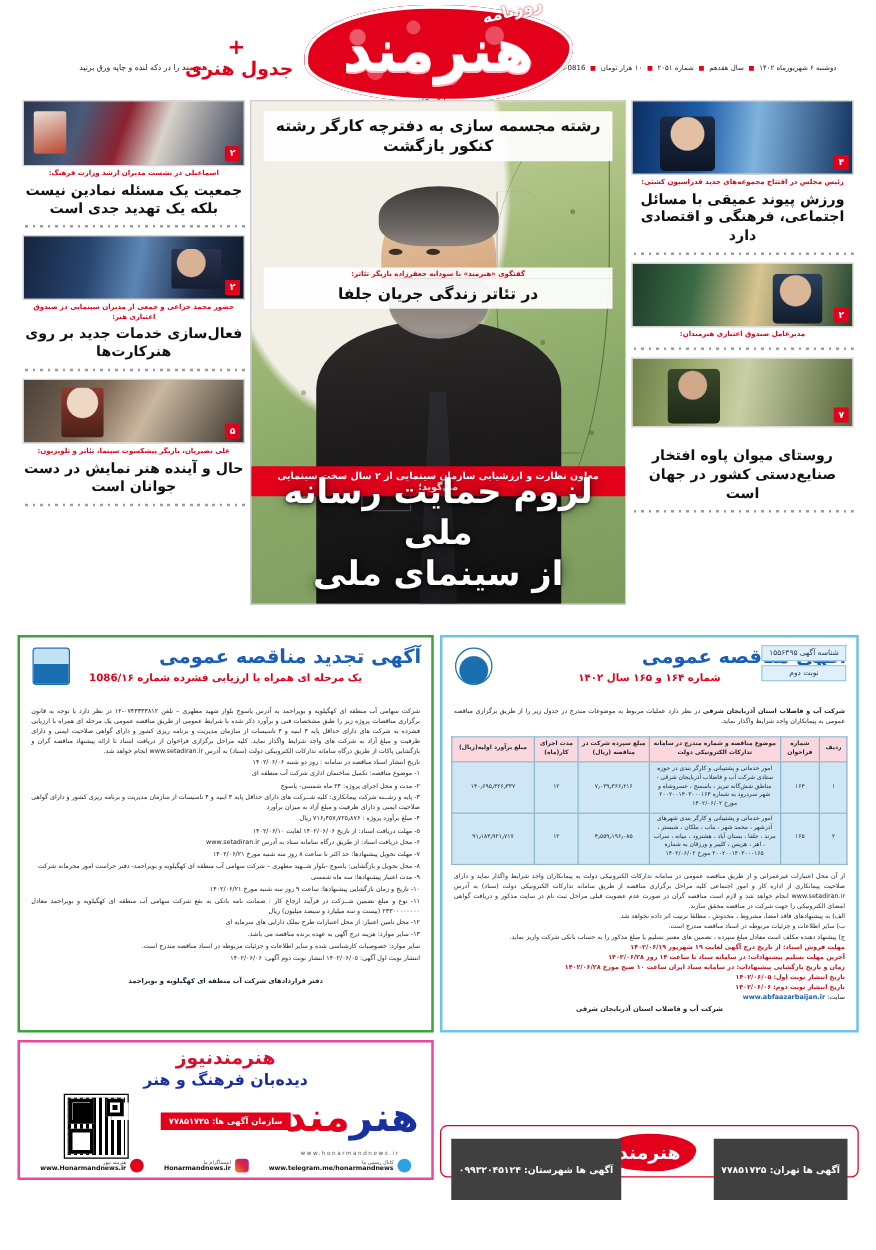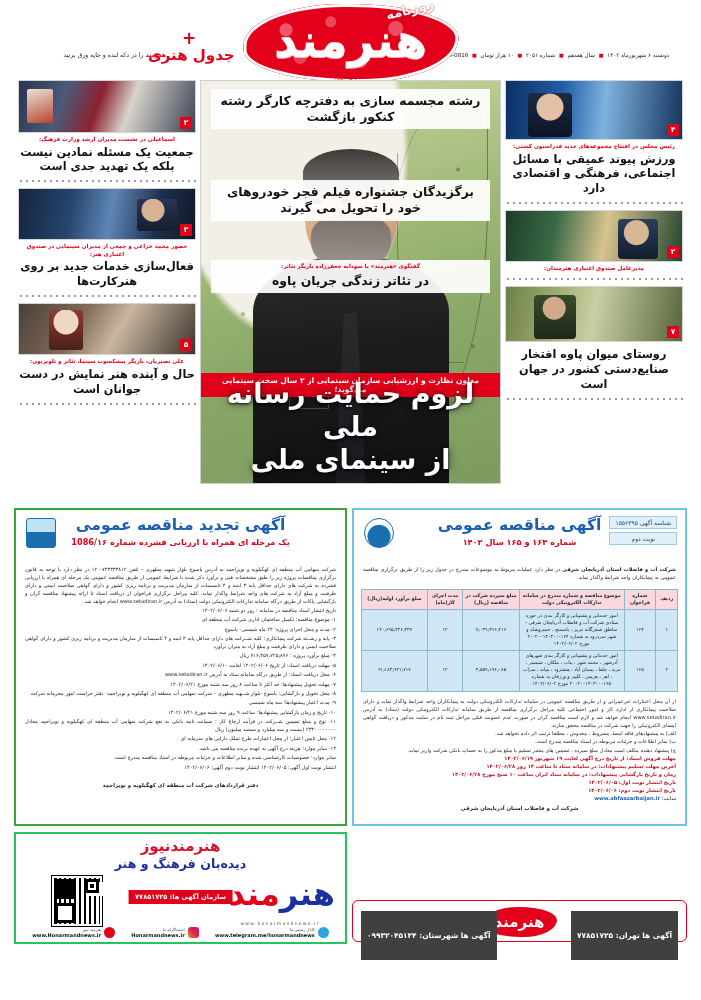--- a/index.html
+++ b/index.html
@@ -239,21 +239,21 @@
   .ad {
     position: absolute; background: #fff; overflow: hidden;
   }
   .ad-left  { left: 14px;  top: 0; width: 333px; height: 318px;
               border: 2px solid #3aa33a; }
   .ad-right { right: 14px; top: 0; width: 335px; height: 318px;
               border: 2px solid #6ec3e8; }
 
   .ad-head { position: relative; padding: 6px 8px 4px; min-height: 56px; }
   .ad-title {
-    text-align: center; direction: rtl; color: #1a5fb4;
+    text-align: right; direction: rtl; color: #1a5fb4;
     font-size: 15.5px; font-weight: bold; line-height: 1.2;
   }
   .ad-title.green { color: #1a5fb4; }
   .ad-sub {
     text-align: center; direction: rtl; color: #e2001a;
     font-size: 8.2px; font-weight: bold; margin-top: 2px;
   }
   .ad-logo-water {
     position: absolute; left: 10px; top: 8px; width: 30px; height: 30px;
     border-radius: 50%; border: 1.5px solid #1a6fb0;
@@ -299,21 +299,21 @@
     direction: rtl; text-align: center; font-size: 5.4px; font-weight: bold;
     color: #16242e; padding: 3px 0 0;
   }
   .ad-site-line {
     direction: rtl; font-size: 5.2px; padding: 1px 9px; color: #16242e;
   }
 
   
   .promo {
     position: absolute; left: 14px; top: 832px; width: 333px; height: 112px;
-    border: 2px solid #22c55e; background: #fff;
+    border: 2px solid #ec4899; background: #fff;
   }
   .promo-title {
     text-align: center; direction: rtl; color: #d81030;
     font-size: 15px; font-weight: bold; margin-top: 3px;
   }
   .promo-sub {
     text-align: center; direction: rtl; color: #1a2fa0;
     font-size: 12.6px; font-weight: bold; margin-top: 1px;
   }
   .promo-mid { position: relative; height: 56px; margin-top: 3px; }
@@ -460,21 +460,21 @@
 
     <div class="photo ph-e">
       <span class="badge">۲</span>
     </div>
     <div class="kicker">مدیرعامل صندوق اعتباری هنرمندان:</div>
     <div class="dots-sep"></div>
 
     <div class="photo ph-f">
       <span class="badge">۷</span>
     </div>
-    <div class="headline" style="margin-top:6px">روستای میوان پاوه افتخار صنایع‌دستی کشور در جهان است</div>
+    <div class="headline" style="margin-top:16px">روستای میوان پاوه افتخار صنایع‌دستی کشور در جهان است</div>
     <div class="dots-sep"></div>
   </div>
 
   <div class="col col-center">
     <div class="hero">
       <div class="vine"></div>
 
       <div class="subject">
         <div class="body"></div>
         <div class="shirt"></div>
@@ -482,24 +482,23 @@
         <div class="head"></div>
         <div class="beard"></div>
         <div class="hair"></div>
         <div class="eye-l"></div>
         <div class="eye-r"></div>
       </div>
 
       <div class="c-overlay">
         <div class="c-box">رشته مجسمه سازی به دفترچه کارگر رشته کنکور بازگشت</div>
         <div style="height:46px"></div>
-        <div class="c-box">برگزیدگان جشنواره فیلم فجر خودروهای خود را تحویل می گیرند</div>
         <div style="height:34px"></div>
         <div class="c-kicker">گفتگوی «هنرمند» با سودابه جعفرزاده بازیگر تئاتر:</div>
-        <div class="c-box">در تئاتر زندگی جریان پاوه</div>
+        <div class="c-box">در تئاتر زندگی جریان جلفا</div>
       </div>
 
       <div class="hero-kicker">معاون نظارت و ارزشیابی سازمان سینمایی از ۲ سال سخت سینمایی می‌گوید؛</div>
       <div class="hero-title">
         <div>لزوم حمایت رسانه ملی</div>
         <div>از سینمای ملی</div>
       </div>
     </div>
   </div>
 

